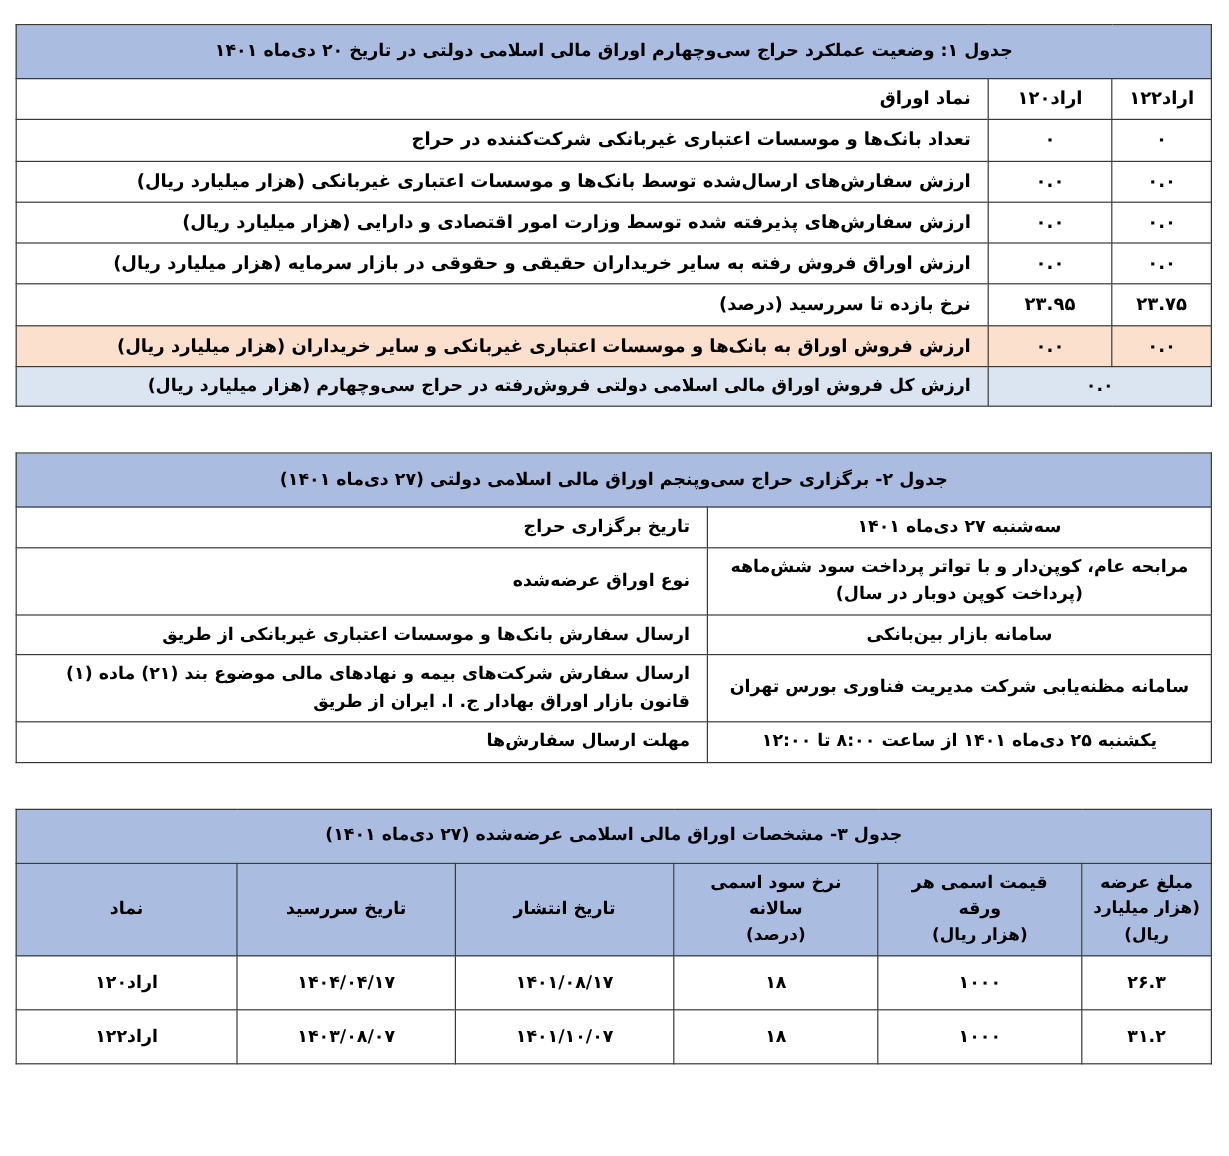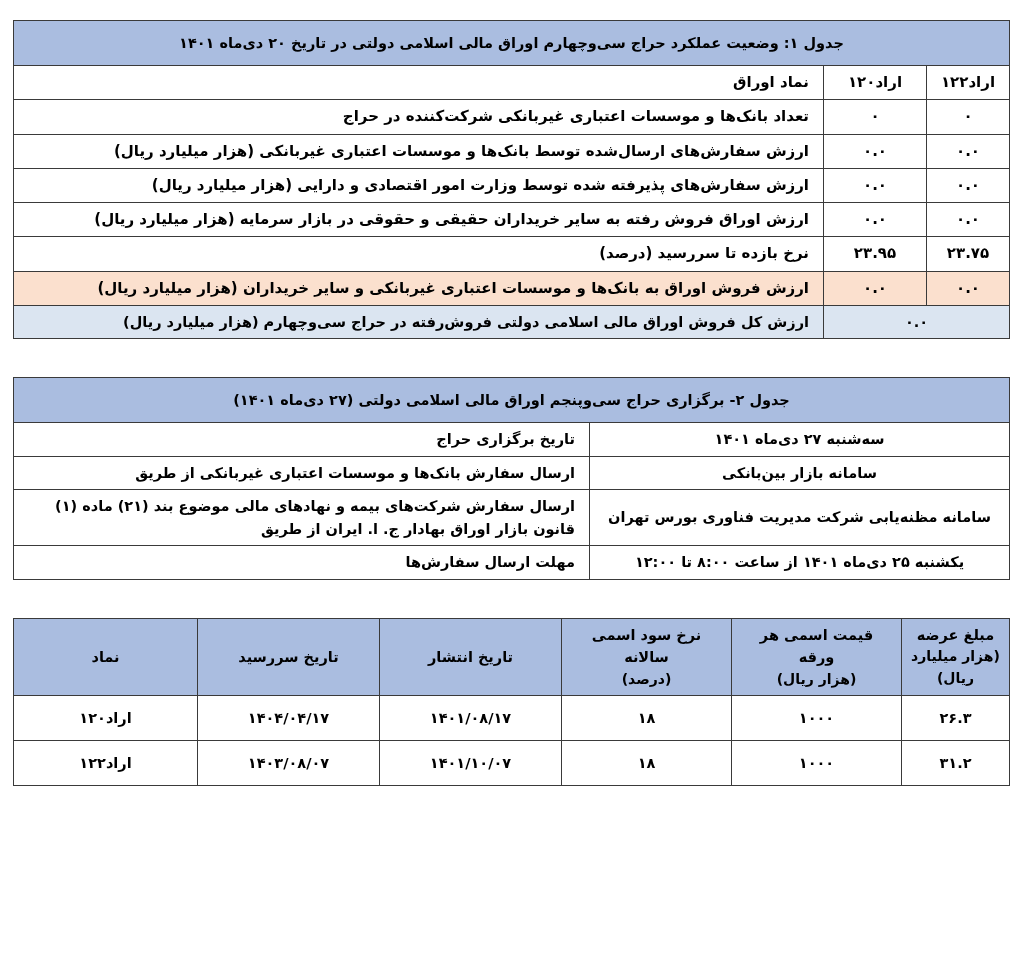--- a/index.html
+++ b/index.html
@@ -172,20 +172,24 @@
     <tbody>
       <tr>
         <td class="title-cell" colspan="2">جدول ۲- برگزاری حراج سی‌وپنجم اوراق مالی اسلامی دولتی (۲۷ دی‌ماه ۱۴۰۱)</td>
       </tr>
 
       <tr>
         <td class="val">سه‌شنبه ۲۷ دی‌ماه ۱۴۰۱</td>
         <td class="lbl">تاریخ برگزاری حراج</td>
       </tr>
 
+      <tr>
+        <td class="val">مرابحه عام، کوپن‌دار و با تواتر پرداخت سود شش‌ماهه (پرداخت کوپن دوبار در سال)</td>
+        <td class="lbl">نوع اوراق عرضه‌شده</td>
+      </tr>
 
       <tr>
         <td class="val">سامانه بازار بین‌بانکی</td>
         <td class="lbl">ارسال سفارش بانک‌ها و موسسات اعتباری غیربانکی از طریق</td>
       </tr>
 
       <tr>
         <td class="val">سامانه مظنه‌یابی شرکت مدیریت فناوری بورس تهران</td>
         <td class="lbl">ارسال سفارش شرکت‌های بیمه و نهادهای مالی موضوع بند (۲۱) ماده (۱) قانون بازار اوراق بهادار ج. ا. ایران از طریق</td>
       </tr>
@@ -202,20 +206,23 @@
   <table class="tbl t3">
     <colgroup>
       <col style="width:108px">
       <col style="width:170px">
       <col style="width:170px">
       <col style="width:182px">
       <col style="width:182px">
       <col style="width:184px">
     </colgroup>
     <tbody>
+      <tr>
+        <td class="title-cell" colspan="6">جدول ۳- مشخصات اوراق مالی اسلامی عرضه‌شده (۲۷ دی‌ماه ۱۴۰۱)</td>
+      </tr>
 
       <tr>
         <th>
           <span>مبلغ عرضه</span>
           <span class="sub">(هزار میلیارد ریال)</span>
         </th>
         <th>
           <span>قیمت اسمی هر ورقه</span>
           <span class="sub">(هزار ریال)</span>
         </th>

